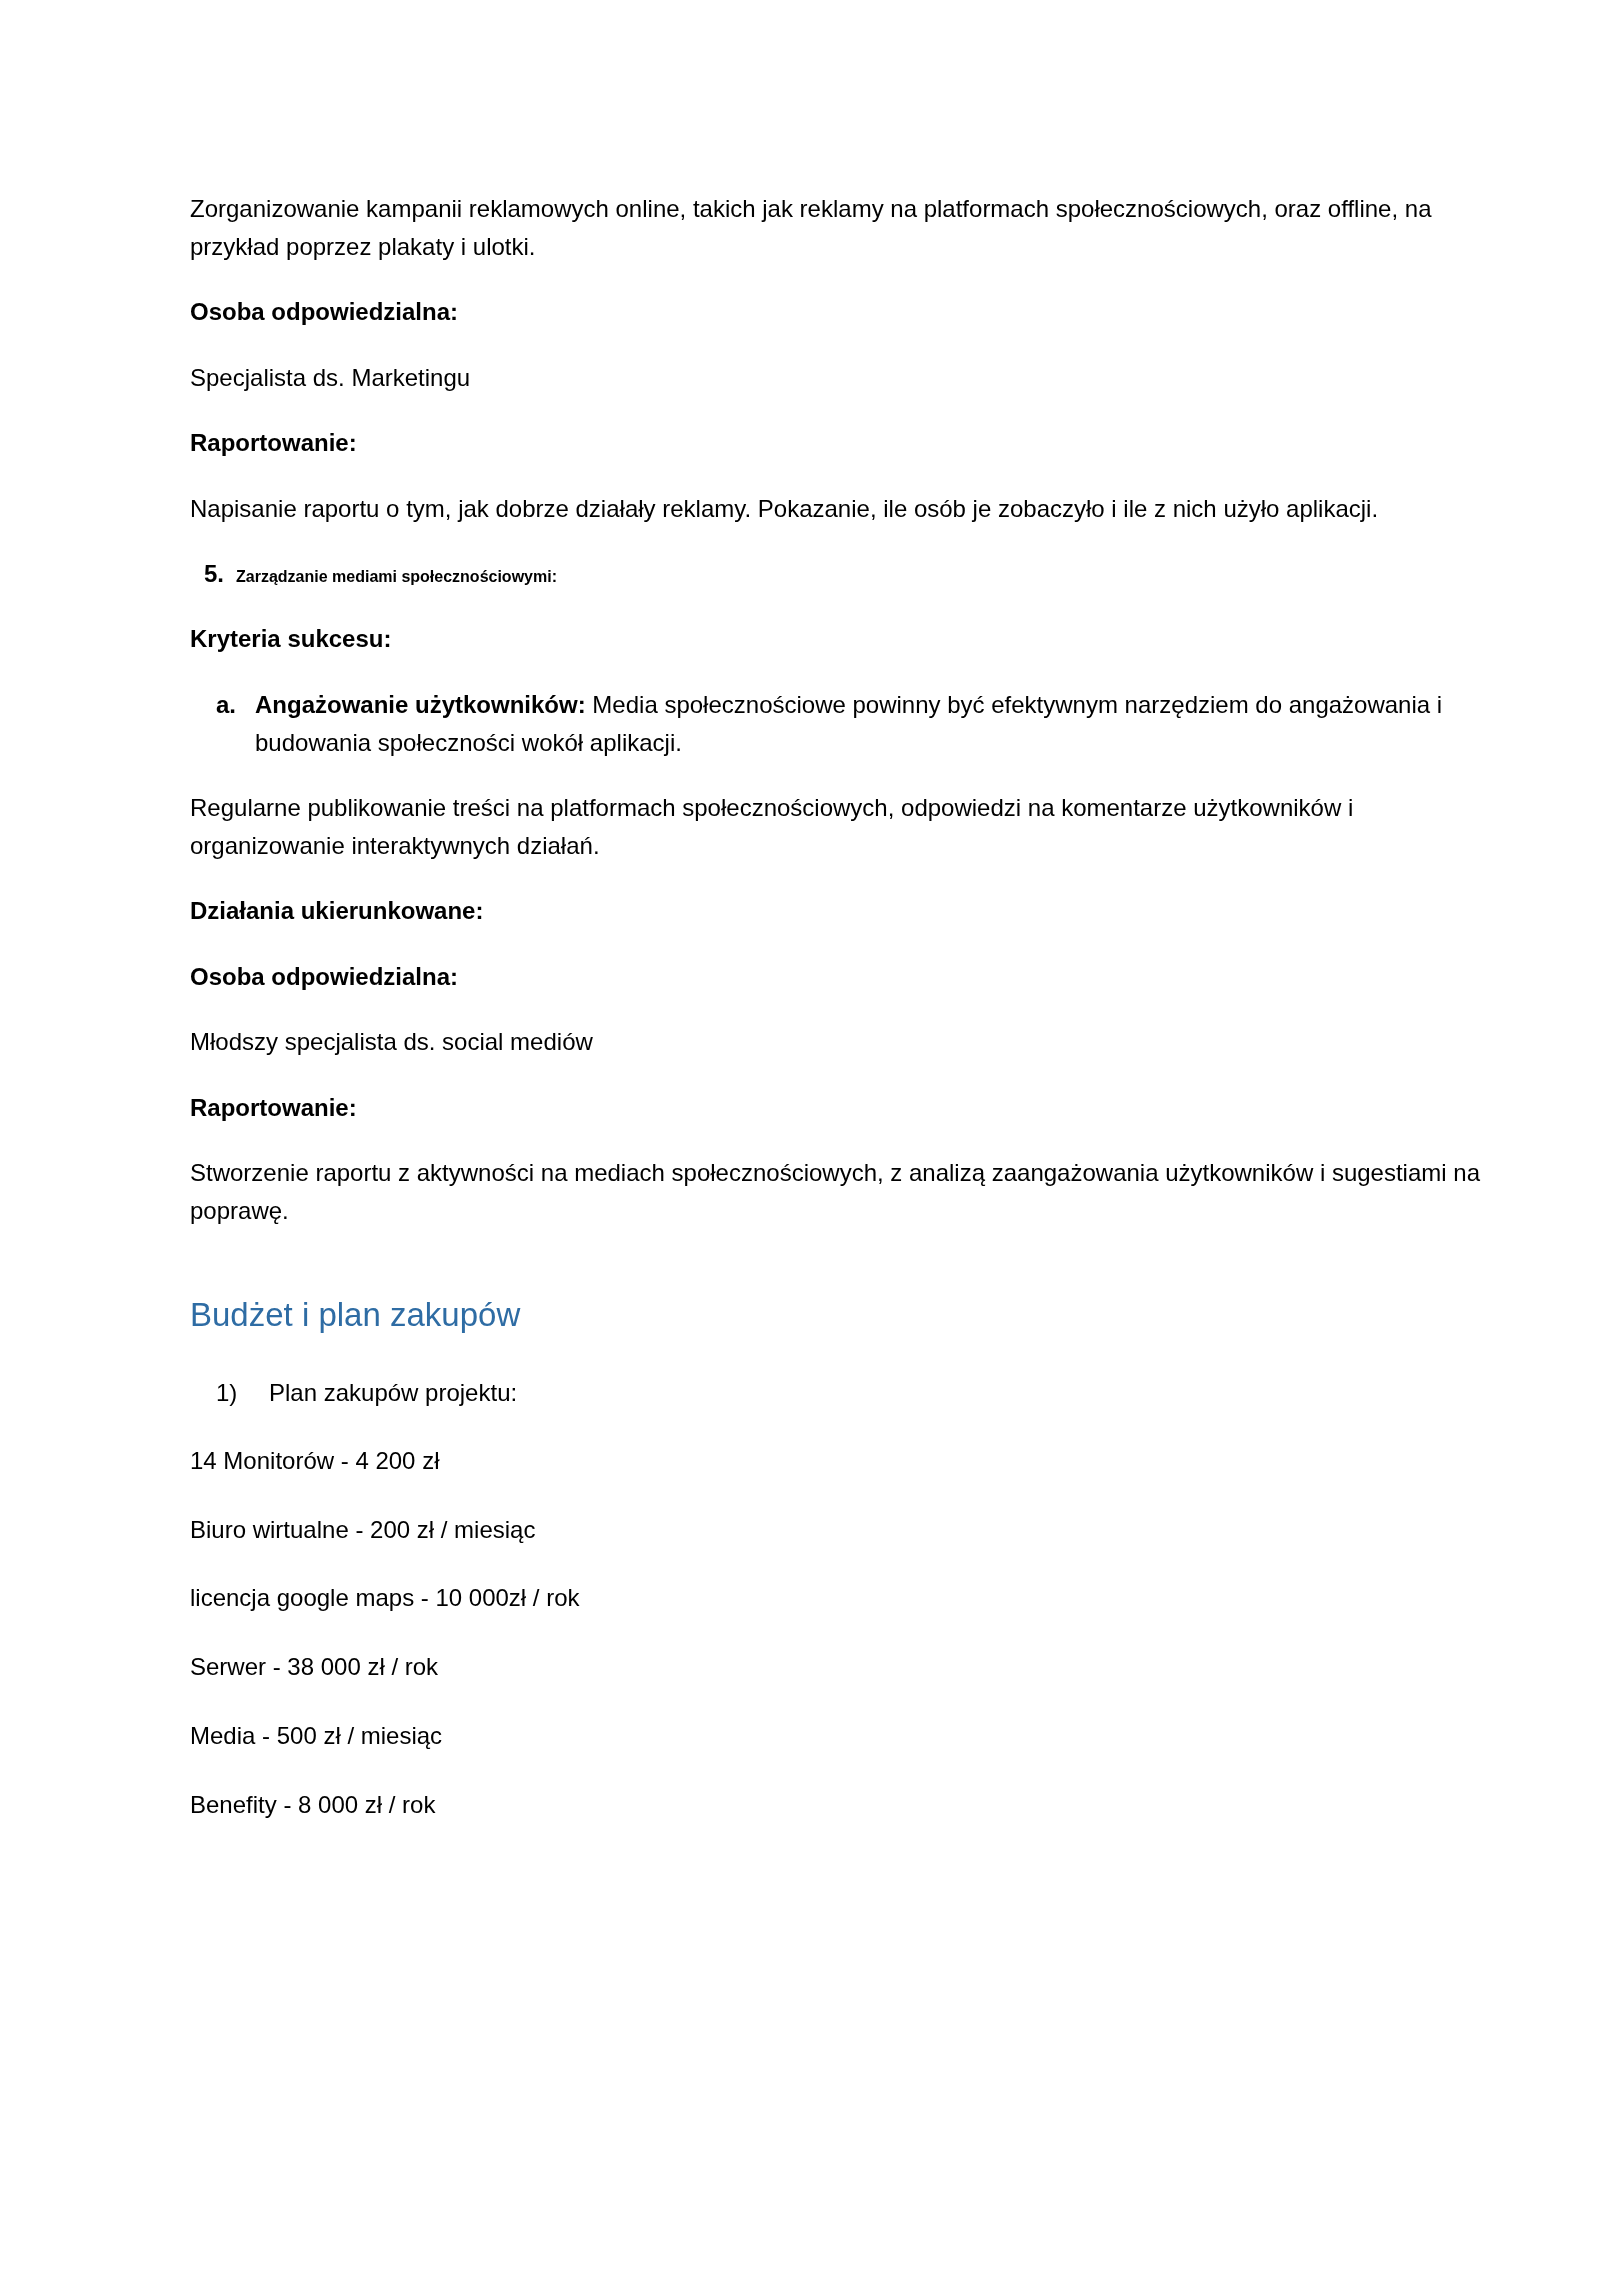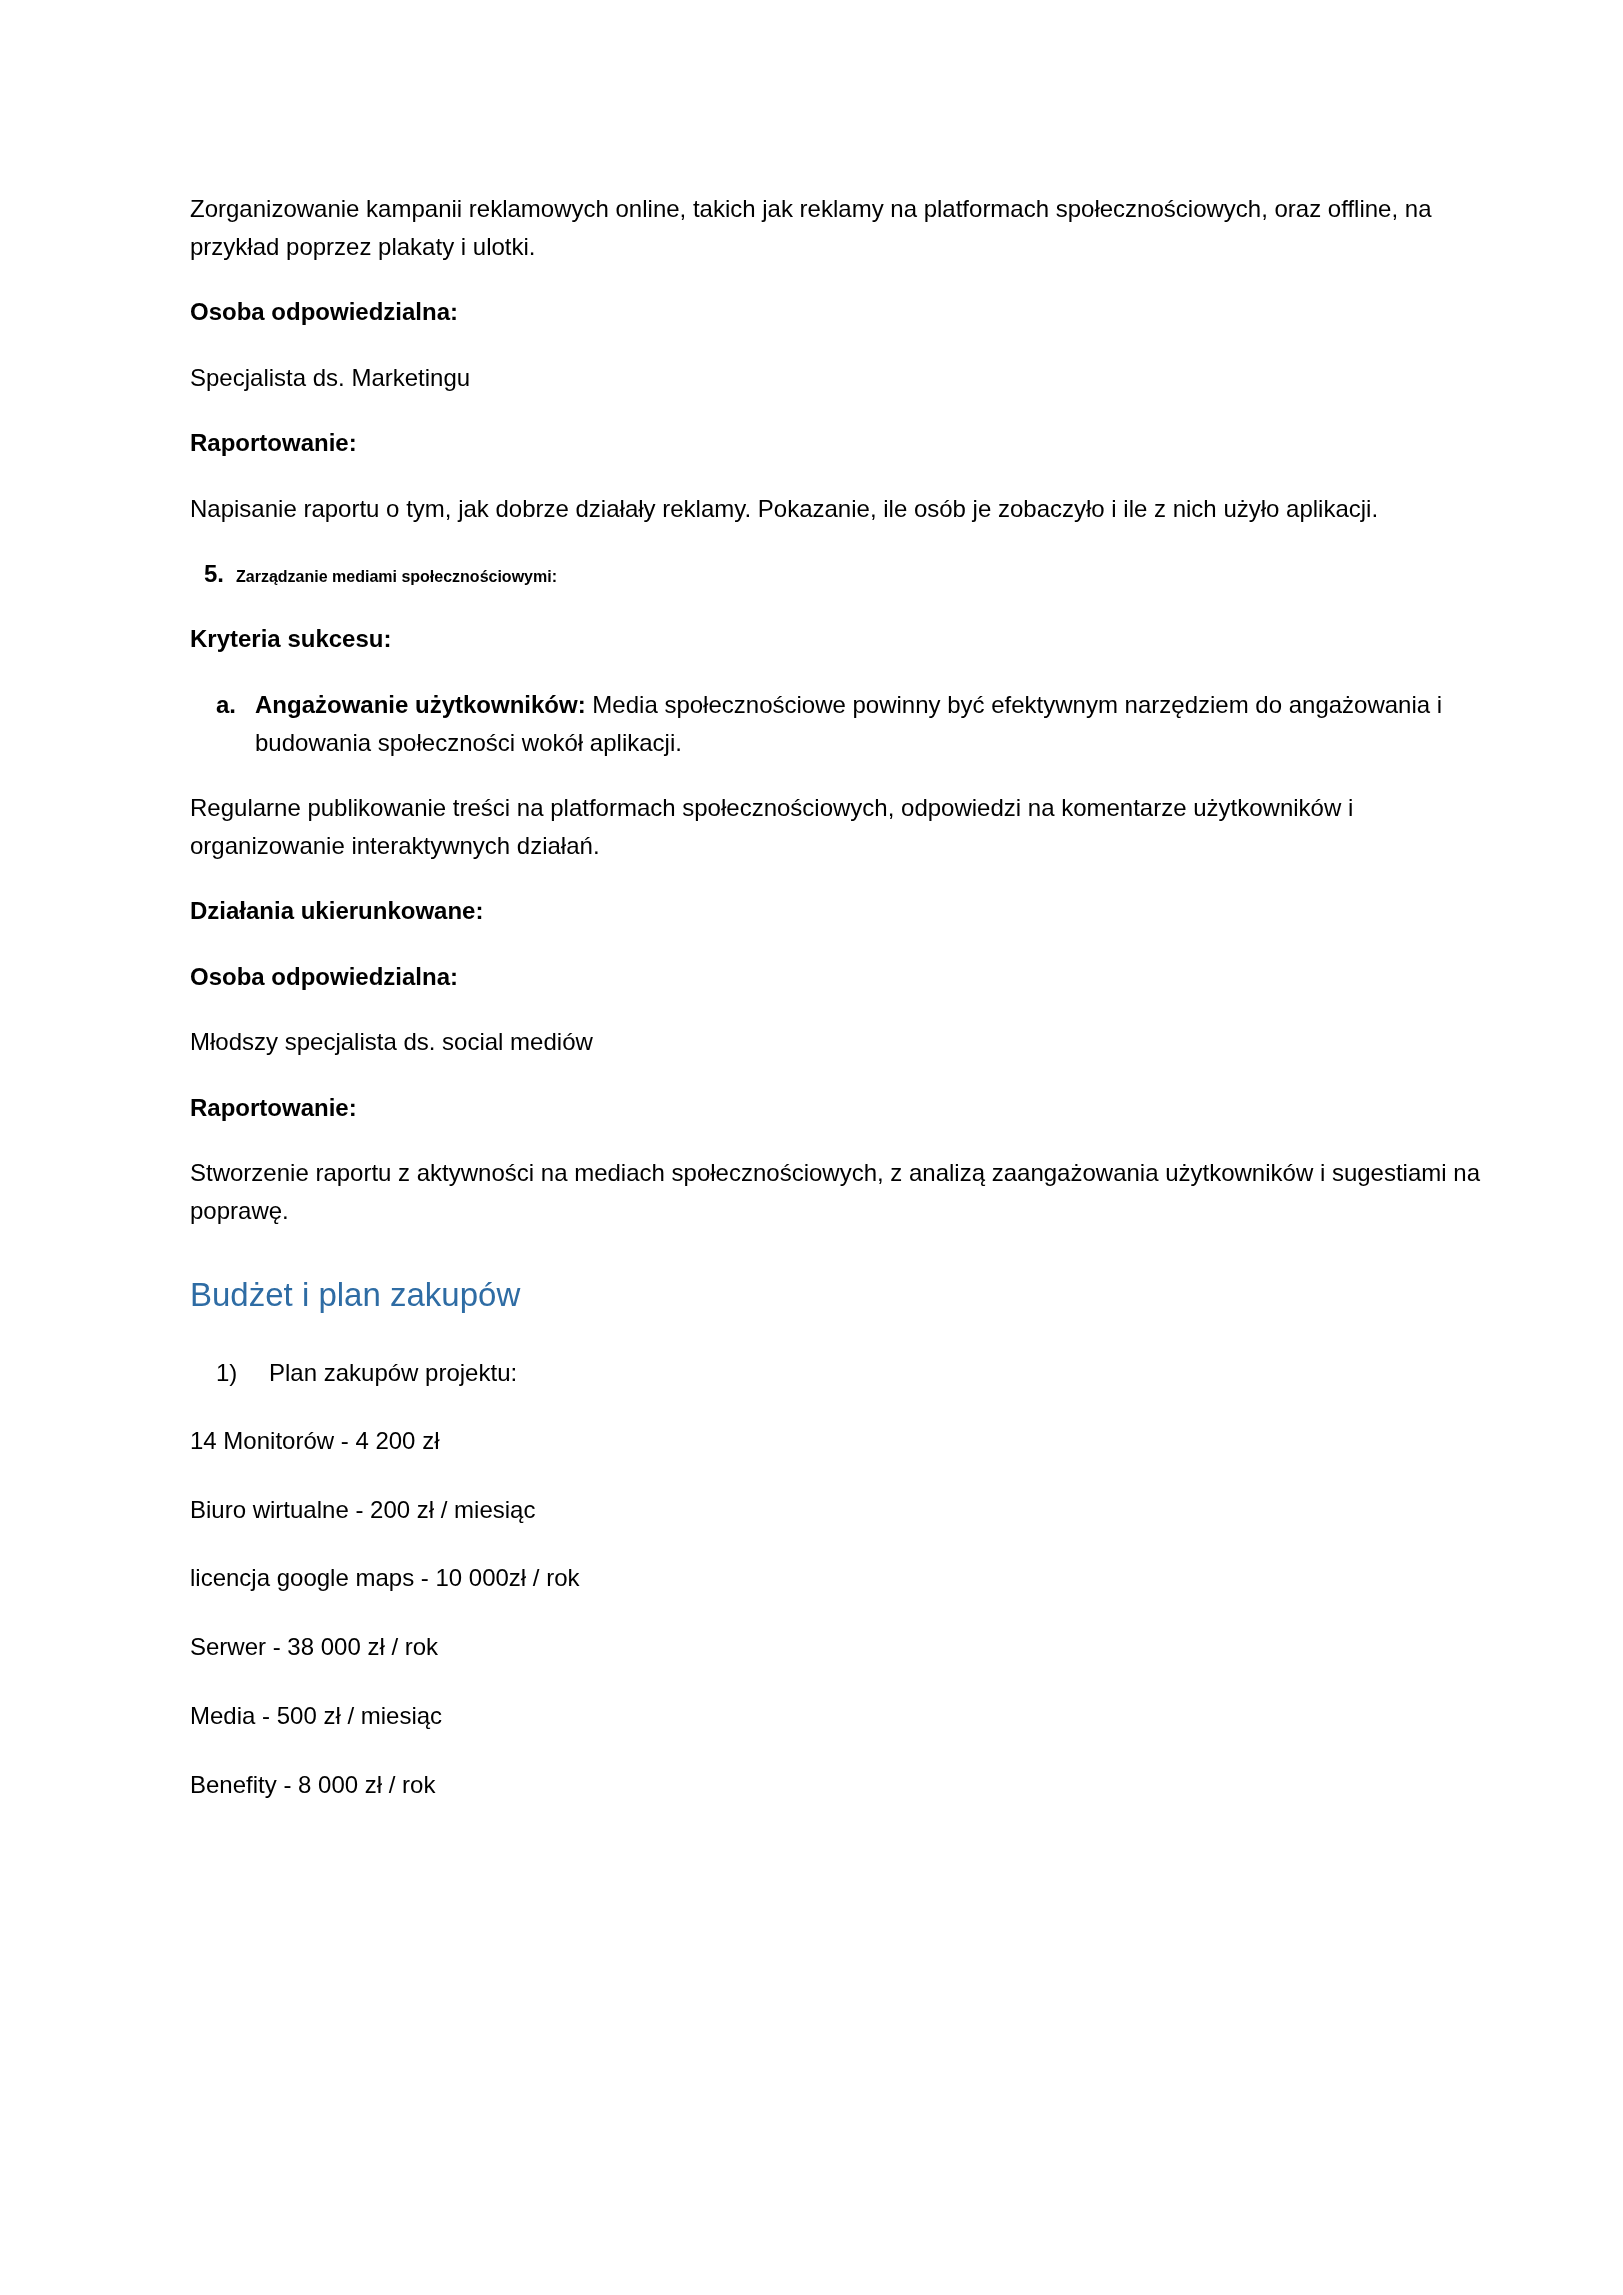--- a/index.html
+++ b/index.html
@@ -85,21 +85,21 @@
     top: 0;
     font-size: 24px;
   }
   .paren .parentext {
     font-size: 24px;
   }
   h2.section {
     color: #2e6ca4;
     font-size: 33px;
     font-weight: normal;
-    margin: 44px 0 37px 0;
+    margin: 64px 0 37px 0;
     line-height: 1.3;
   }
   .budget-line {
     margin: 0 0 31px 0;
     font-size: 24px;
   }
 </style>
 </head>
 <body>
 

